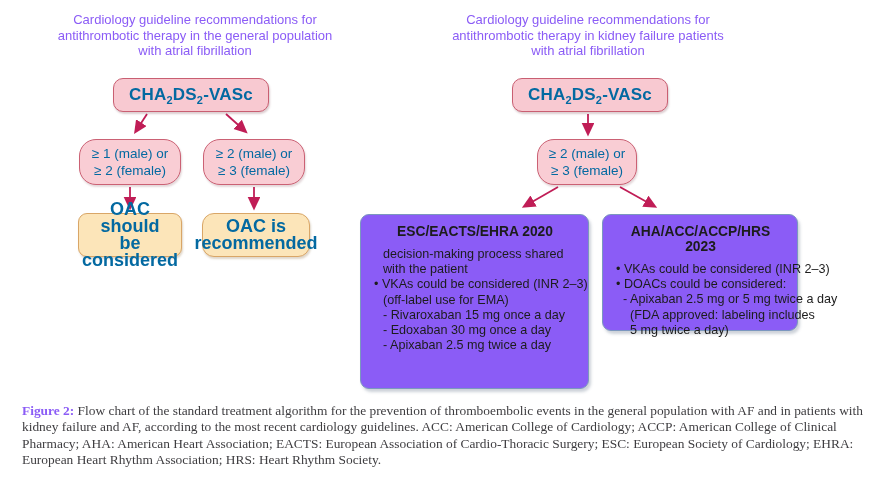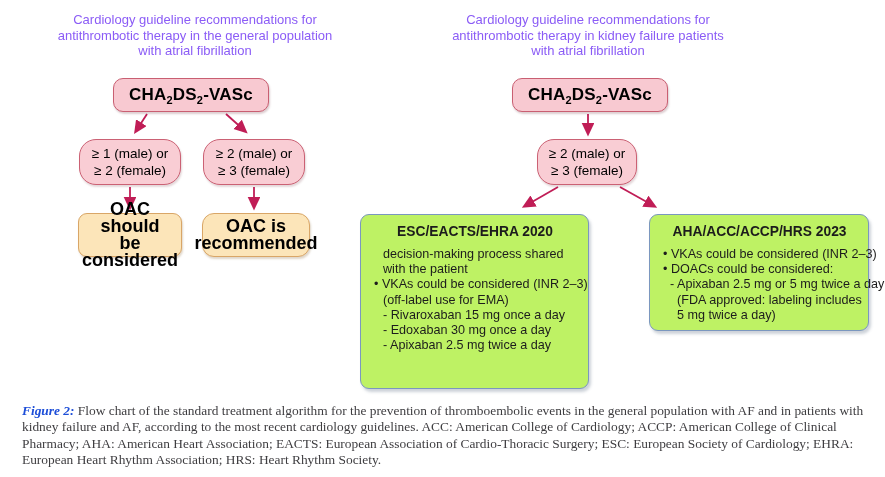--- a/index.html
+++ b/index.html
@@ -25,21 +25,21 @@
     color: #8b5cf6;
   }
   .box {
     position: absolute;
     box-sizing: border-box;
     display: flex;
     flex-direction: column;
     align-items: center;
     justify-content: center;
     text-align: center;
-    color: #000000;
+    color: #0369a1;
   }
   .score {
     background: #f8c9d1;
     border: 1.6px solid #c95f72;
     border-radius: 10px;
     font-size: 17px;
     font-weight: bold;
     box-shadow: 1px 2px 2px rgba(120,60,70,0.25);
     letter-spacing: 0.2px;
   }
@@ -58,21 +58,21 @@
     border: 1.6px solid #d9a667;
     border-radius: 9px;
     font-size: 18px;
     font-weight: bold;
     line-height: 17px;
     box-shadow: 1px 2px 2px rgba(130,95,45,0.25);
   }
   .guideline {
     position: absolute;
     box-sizing: border-box;
-    background: #bef264;
+    background: #8b5cf6;
     border: 1.6px solid #7b97bf;
     border-radius: 9px;
     padding: 8px 8px 6px 13px;
     color: #1c1c1c;
     box-shadow: 2px 3px 3px rgba(90,105,130,0.3);
   }
   .guideline .g-title {
     text-align: center;
     font-weight: bold;
     font-size: 13.8px;
@@ -91,23 +91,22 @@
     left: 22px;
     top: 403px;
     width: 846px;
     font-family: "Liberation Serif", serif;
     font-size: 13.4px;
     line-height: 16.4px;
     color: #3e3d40;
     text-align: left;
   }
   .caption .fig-label {
-    color: #1d4ed8;
+    color: #8b5cf6;
     font-weight: bold;
-    font-style: italic;
   }
 </style>
 </head>
 <body>
 
 <div class="canvas">
 
   <svg class="connectors" width="885" height="400" viewBox="0 0 885 400">
     <defs>
       <marker id="ah" markerWidth="8" markerHeight="8" refX="5.5" refY="3.5" orient="auto">
@@ -172,21 +171,21 @@
     <div class="g-title">ESC/EACTS/EHRA 2020</div>
     <div class="g-line ind1">decision-making process shared</div>
     <div class="g-line ind1">with the patient</div>
     <div class="g-line">• VKAs could be considered (INR 2–3)</div>
     <div class="g-line ind1">(off-label use for EMA)</div>
     <div class="g-line ind1">- Rivaroxaban 15 mg once a day</div>
     <div class="g-line ind1">- Edoxaban 30 mg once a day</div>
     <div class="g-line ind1">- Apixaban 2.5 mg twice a day</div>
   </div>
 
-  <div class="guideline" style="left:602px; top:214px; width:220px; height:117px;margin-left:47px;">
+  <div class="guideline" style="left:602px; top:214px; width:196px; height:117px;">
     <div class="g-title">AHA/ACC/ACCP/HRS 2023</div>
     <div class="g-line">• VKAs could be considered (INR 2–3)</div>
     <div class="g-line">• DOACs could be considered:</div>
     <div class="g-line ind2">- Apixaban 2.5 mg or 5 mg twice a day</div>
     <div class="g-line ind3">(FDA approved: labeling includes</div>
     <div class="g-line ind3">5 mg twice a day)</div>
   </div>
 
   <div class="caption">
     <span class="fig-label">Figure 2:</span><span> Flow chart of the standard treatment algorithm for the prevention of thromboembolic events in the general population with AF and in patients with kidney failure and AF, according to the most recent cardiology guidelines. ACC: American College of Cardiology; ACCP: American College of Clinical Pharmacy; AHA: American Heart Association; EACTS: European Association of Cardio-Thoracic Surgery; ESC: European Society of Cardiology; EHRA: European Heart Rhythm Association; HRS: Heart Rhythm Society.</span>

